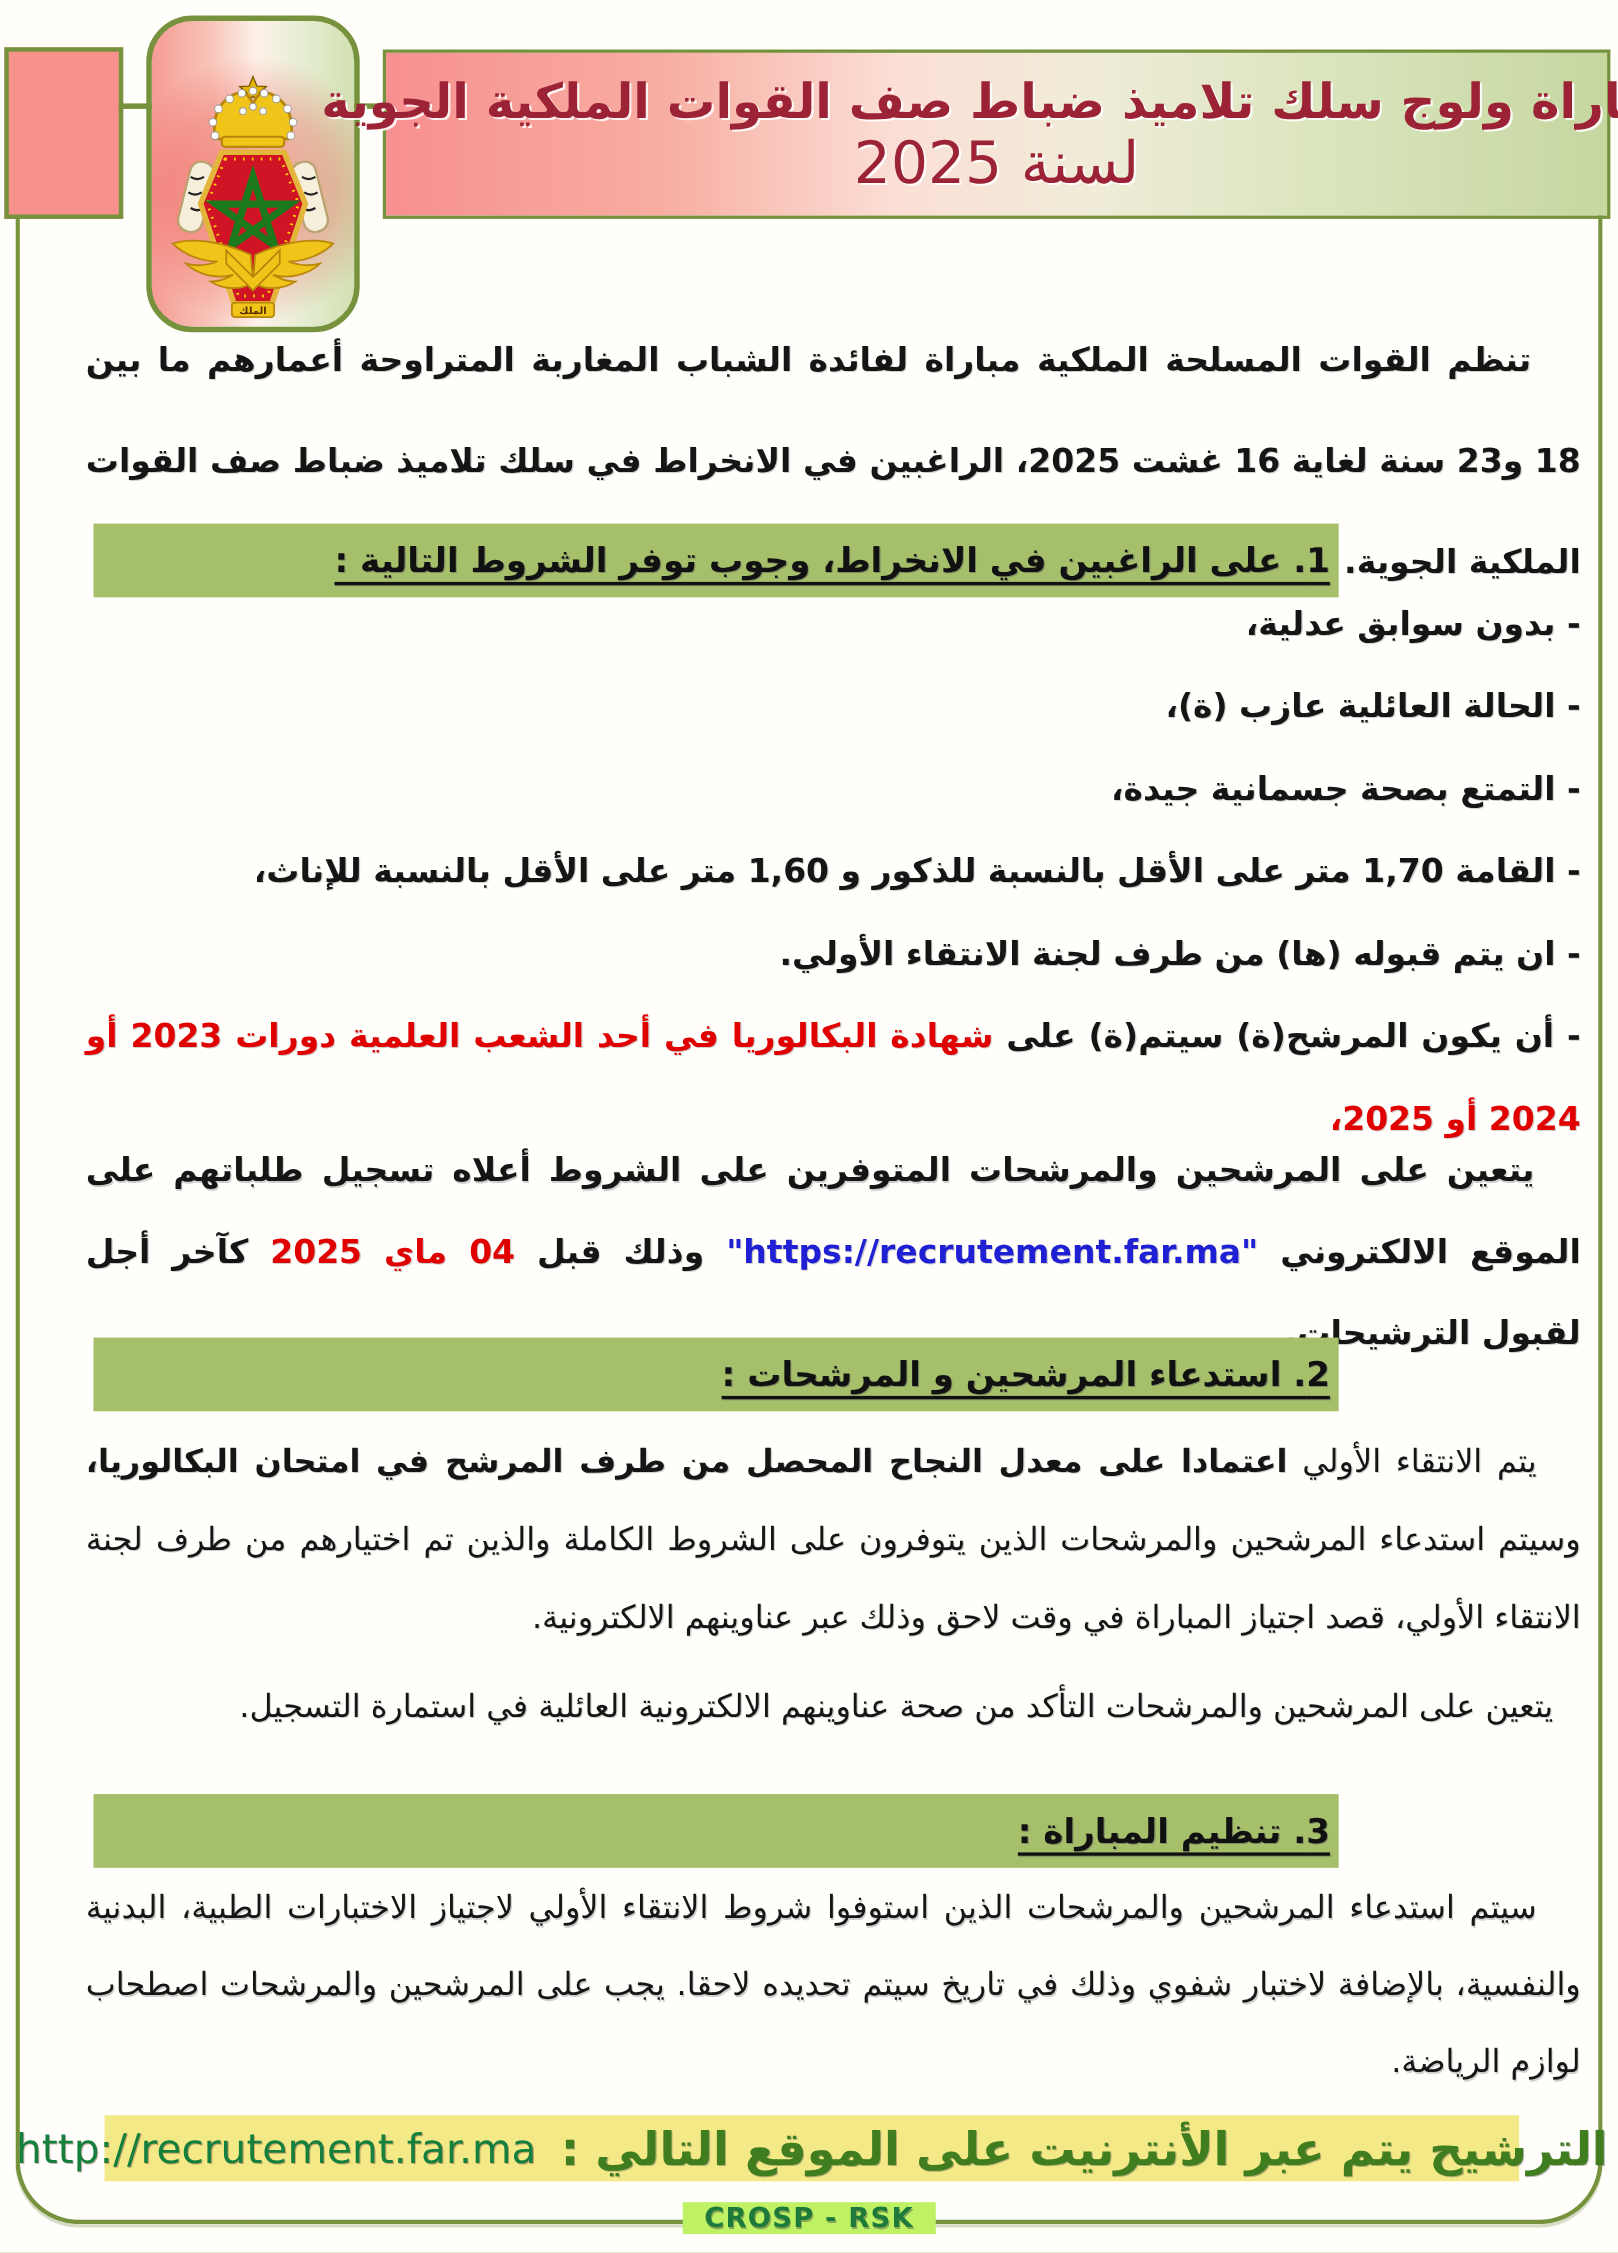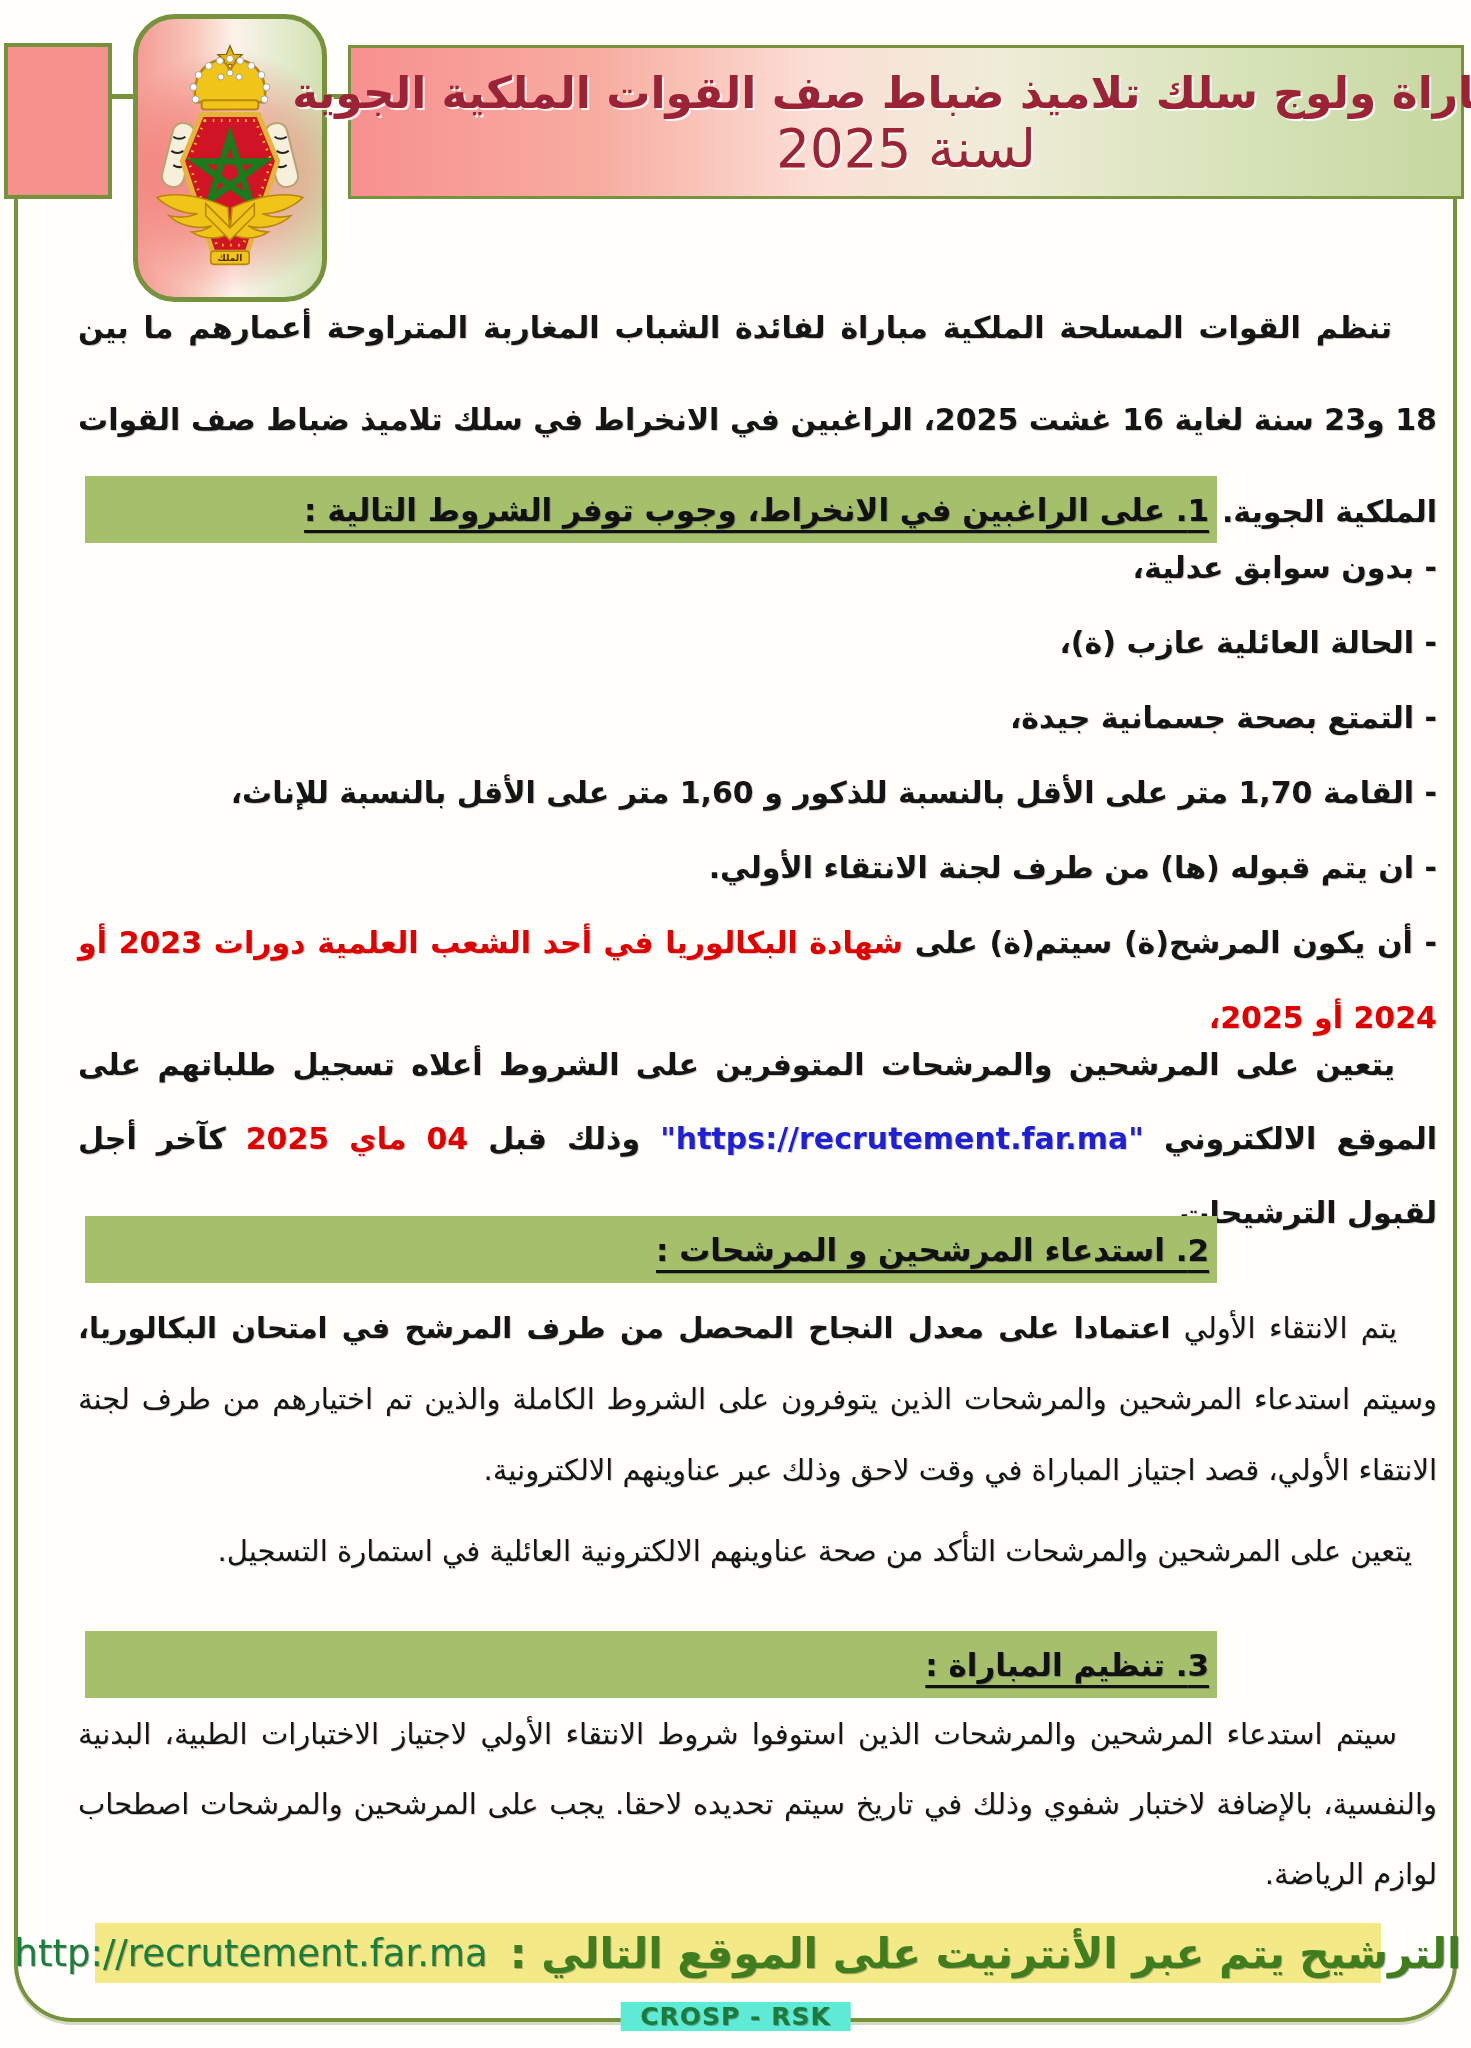--- a/index.html
+++ b/index.html
@@ -28,21 +28,21 @@
     position:absolute; top:94px; height:5px; background:#76923c;
   }
   .connector.c1 { left:108px; width:120px; }
   .connector.c2 { left:300px; width:120px; }
   .logo-box {
     position:absolute; left:133px; top:14px; width:194px; height:288px;
     border:5px solid #76923c; border-radius:42px;
     background:
       radial-gradient(circle at 50% 55%, rgba(235,60,55,.50) 0%, rgba(235,60,55,.28) 42%, rgba(235,60,55,0) 68%),
       linear-gradient(90deg,#f59b95 0%, #f8c6ba 30%, #fdf2ea 52%, #e6edd2 75%, #d2e0b2 100%);
-    display:flex; align-items:center; justify-content:center;
+    display:flex; align-items:flex-end; justify-content:center;
   }
   .header-banner {
     position:absolute; left:348px; top:45px; width:1116px; height:154px;
     border:3px solid #76923c;
     background:linear-gradient(90deg,#f79090 0%, #f8aca0 22%, #fbdfd6 42%, #f0ecd8 58%, #d9e4bc 78%, #c6d7a0 100%);
     display:flex; flex-direction:column; align-items:center; justify-content:center;
     text-align:center;
   }
   .banner-title-1 {
     font-size:44px; font-weight:bold; color:#9c2236;
@@ -113,21 +113,21 @@
     white-space:nowrap;
   }
   .highlight-url {
     font-size:37px; font-weight:normal; color:#15803d;
     text-shadow:1px 1px 0 rgba(120,40,40,.35);
     direction:ltr; white-space:nowrap; text-decoration:none;
   }
   
   .footer-label {
     position:absolute; left:50%; top:2002px; transform:translateX(-50%);
-    background:#5eead4; padding:0 20px;
+    background:#bef264; padding:0 20px;
     font-family:"DejaVu Sans", sans-serif;
     font-size:25px; font-weight:bold; color:#1d7a3a;
     letter-spacing:1px; white-space:nowrap;
     text-shadow:1px 1px 0 rgba(60,60,60,.4);
   }
   a { cursor:pointer; }
 </style>
 </head>
 <body>
 

